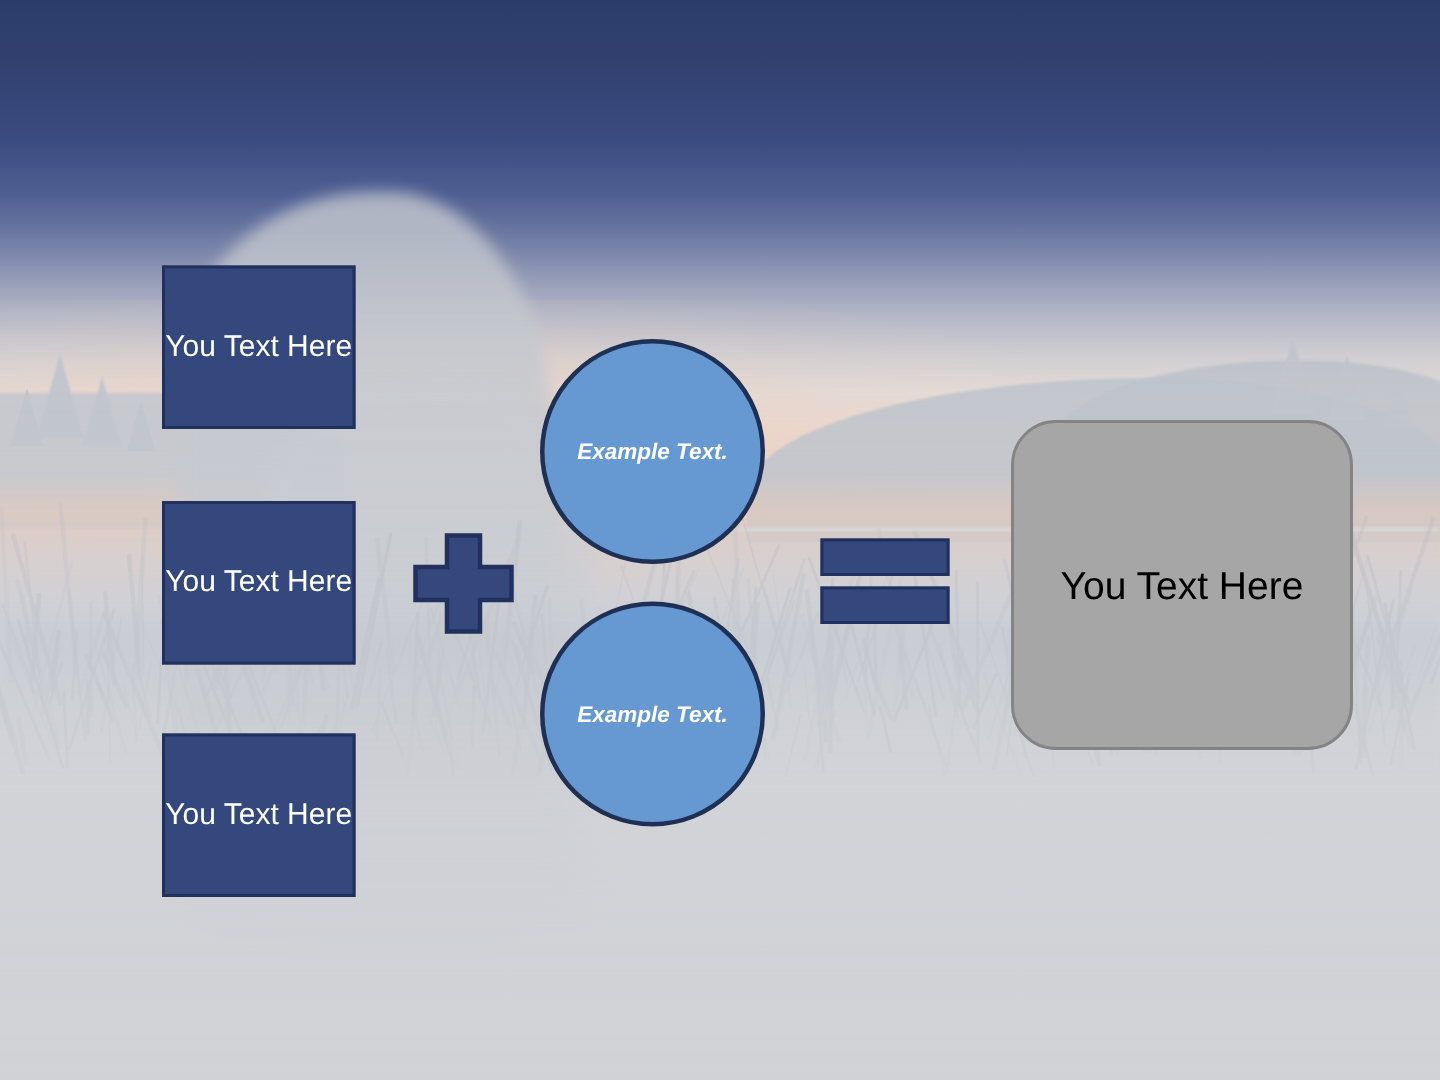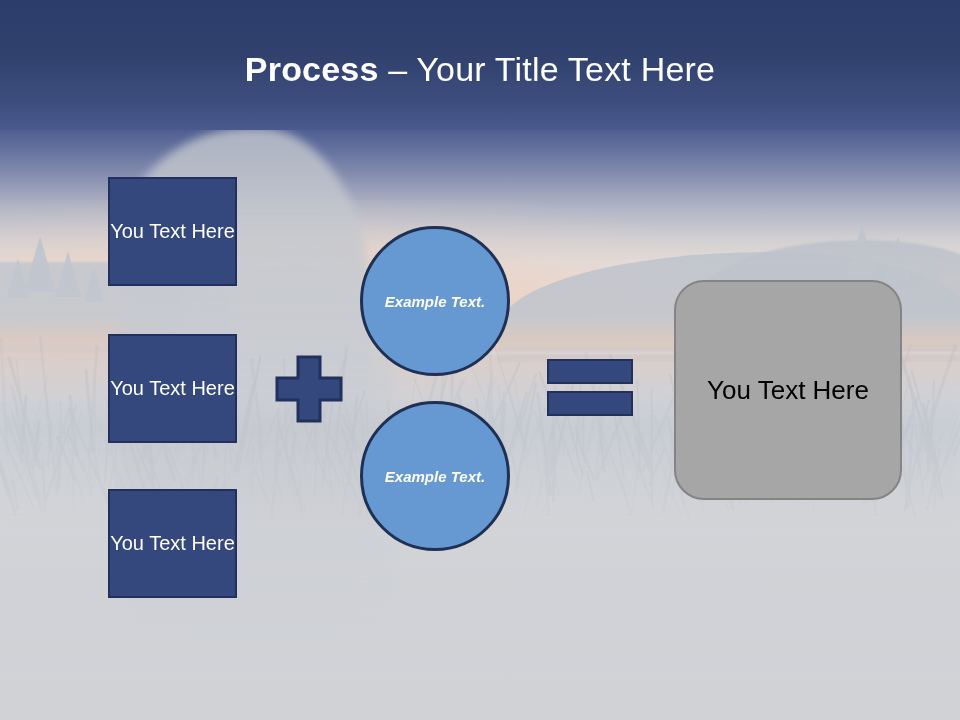--- a/index.html
+++ b/index.html
@@ -680,23 +680,20 @@
         <div class="reed" style="left: 6.8px; height: 91.1px; width: 2px; bottom: 81.6px; transform: rotate(-16.6deg); opacity: 0.63;"></div>
         <div class="reed" style="left: 907.1px; height: 48.9px; width: 2.7px; bottom: 72.1px; transform: rotate(2.9deg); opacity: 0.6;"></div>
         <div class="reed" style="left: 305.9px; height: 69.6px; width: 1.1px; bottom: 105.2px; transform: rotate(-16deg); opacity: 0.54;"></div>
         <div class="reed" style="left: 741.2px; height: 41.6px; width: 2.2px; bottom: 82.2px; transform: rotate(-17.5deg); opacity: 0.7;"></div>
         <div class="reed" style="left: 509.1px; height: 120.9px; width: 2.2px; bottom: 72.3px; transform: rotate(-5.4deg); opacity: 0.4;"></div>
       </div>
 
     <div class="bg-veil"></div>
   </div>
 
-  <div class="title-band">
-    <div class="title-text"><span class="strong">Process</span><span> – Your Title Text Here</span></div>
-  </div>
 
   <div class="shape-layer">
 
     <div class="navy-box b1">
       <span>You Text Here</span>
     </div>
     <div class="navy-box b2">
       <span>You Text Here</span>
     </div>
     <div class="navy-box b3">

